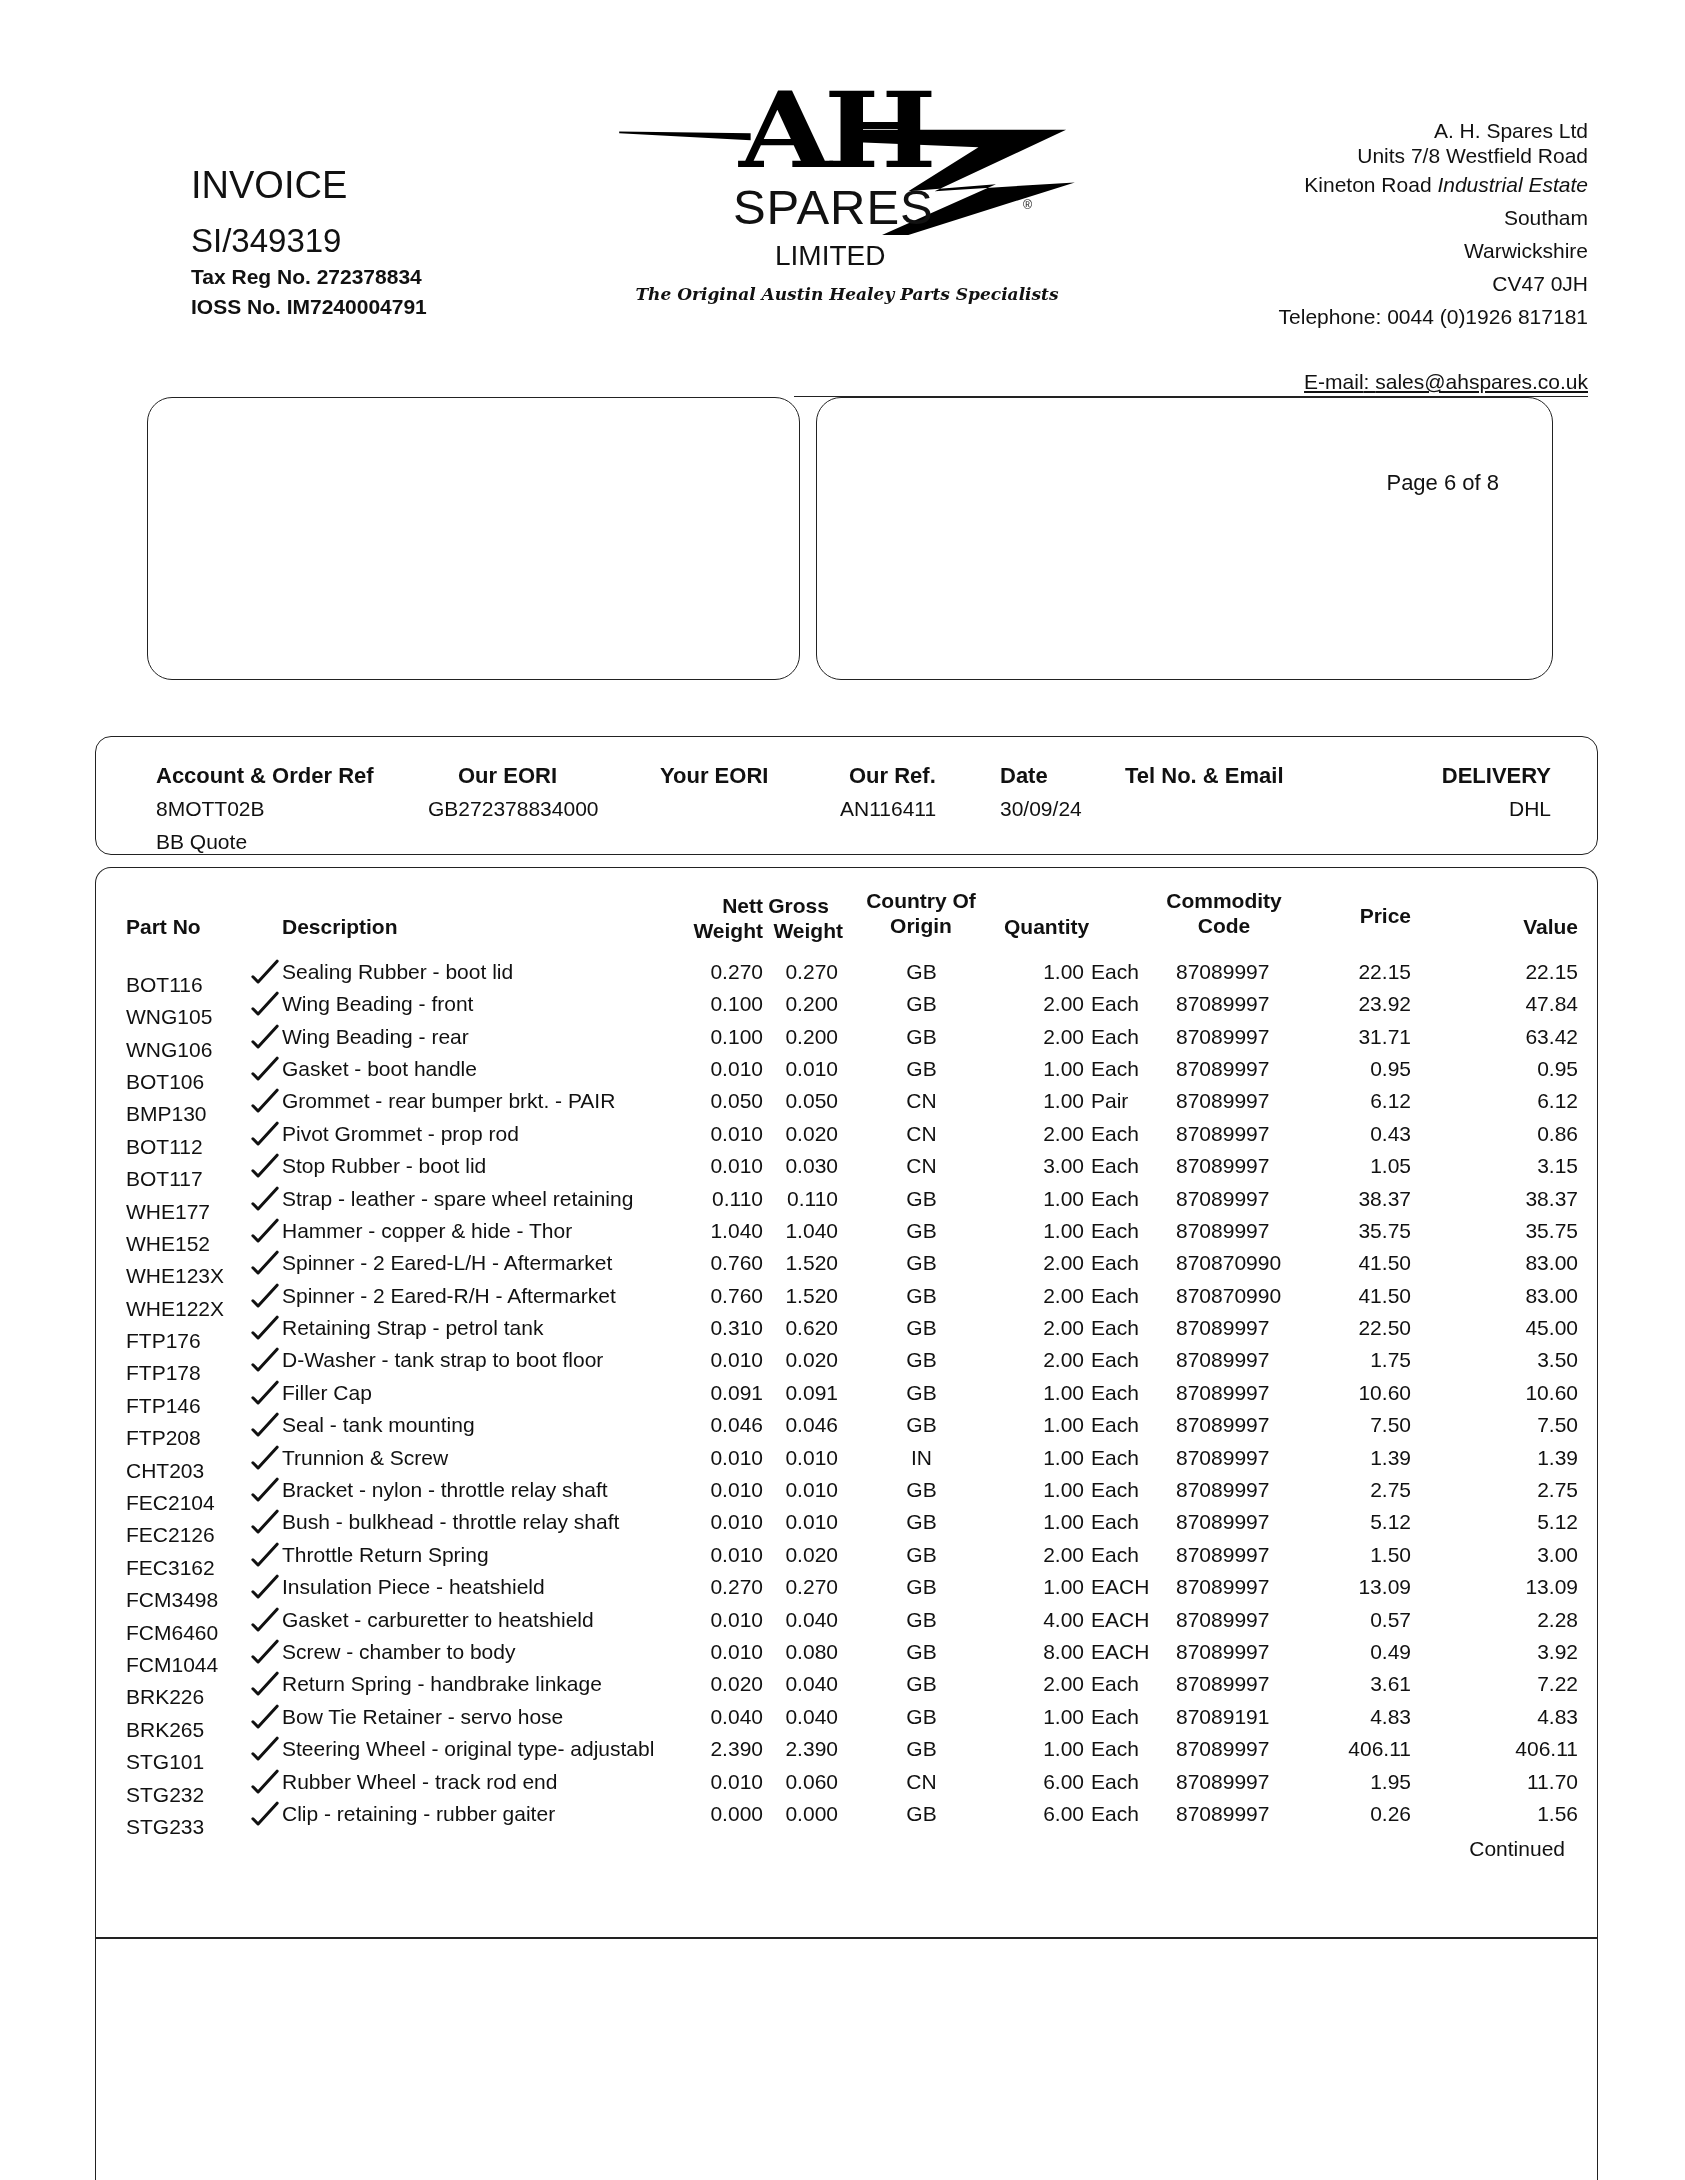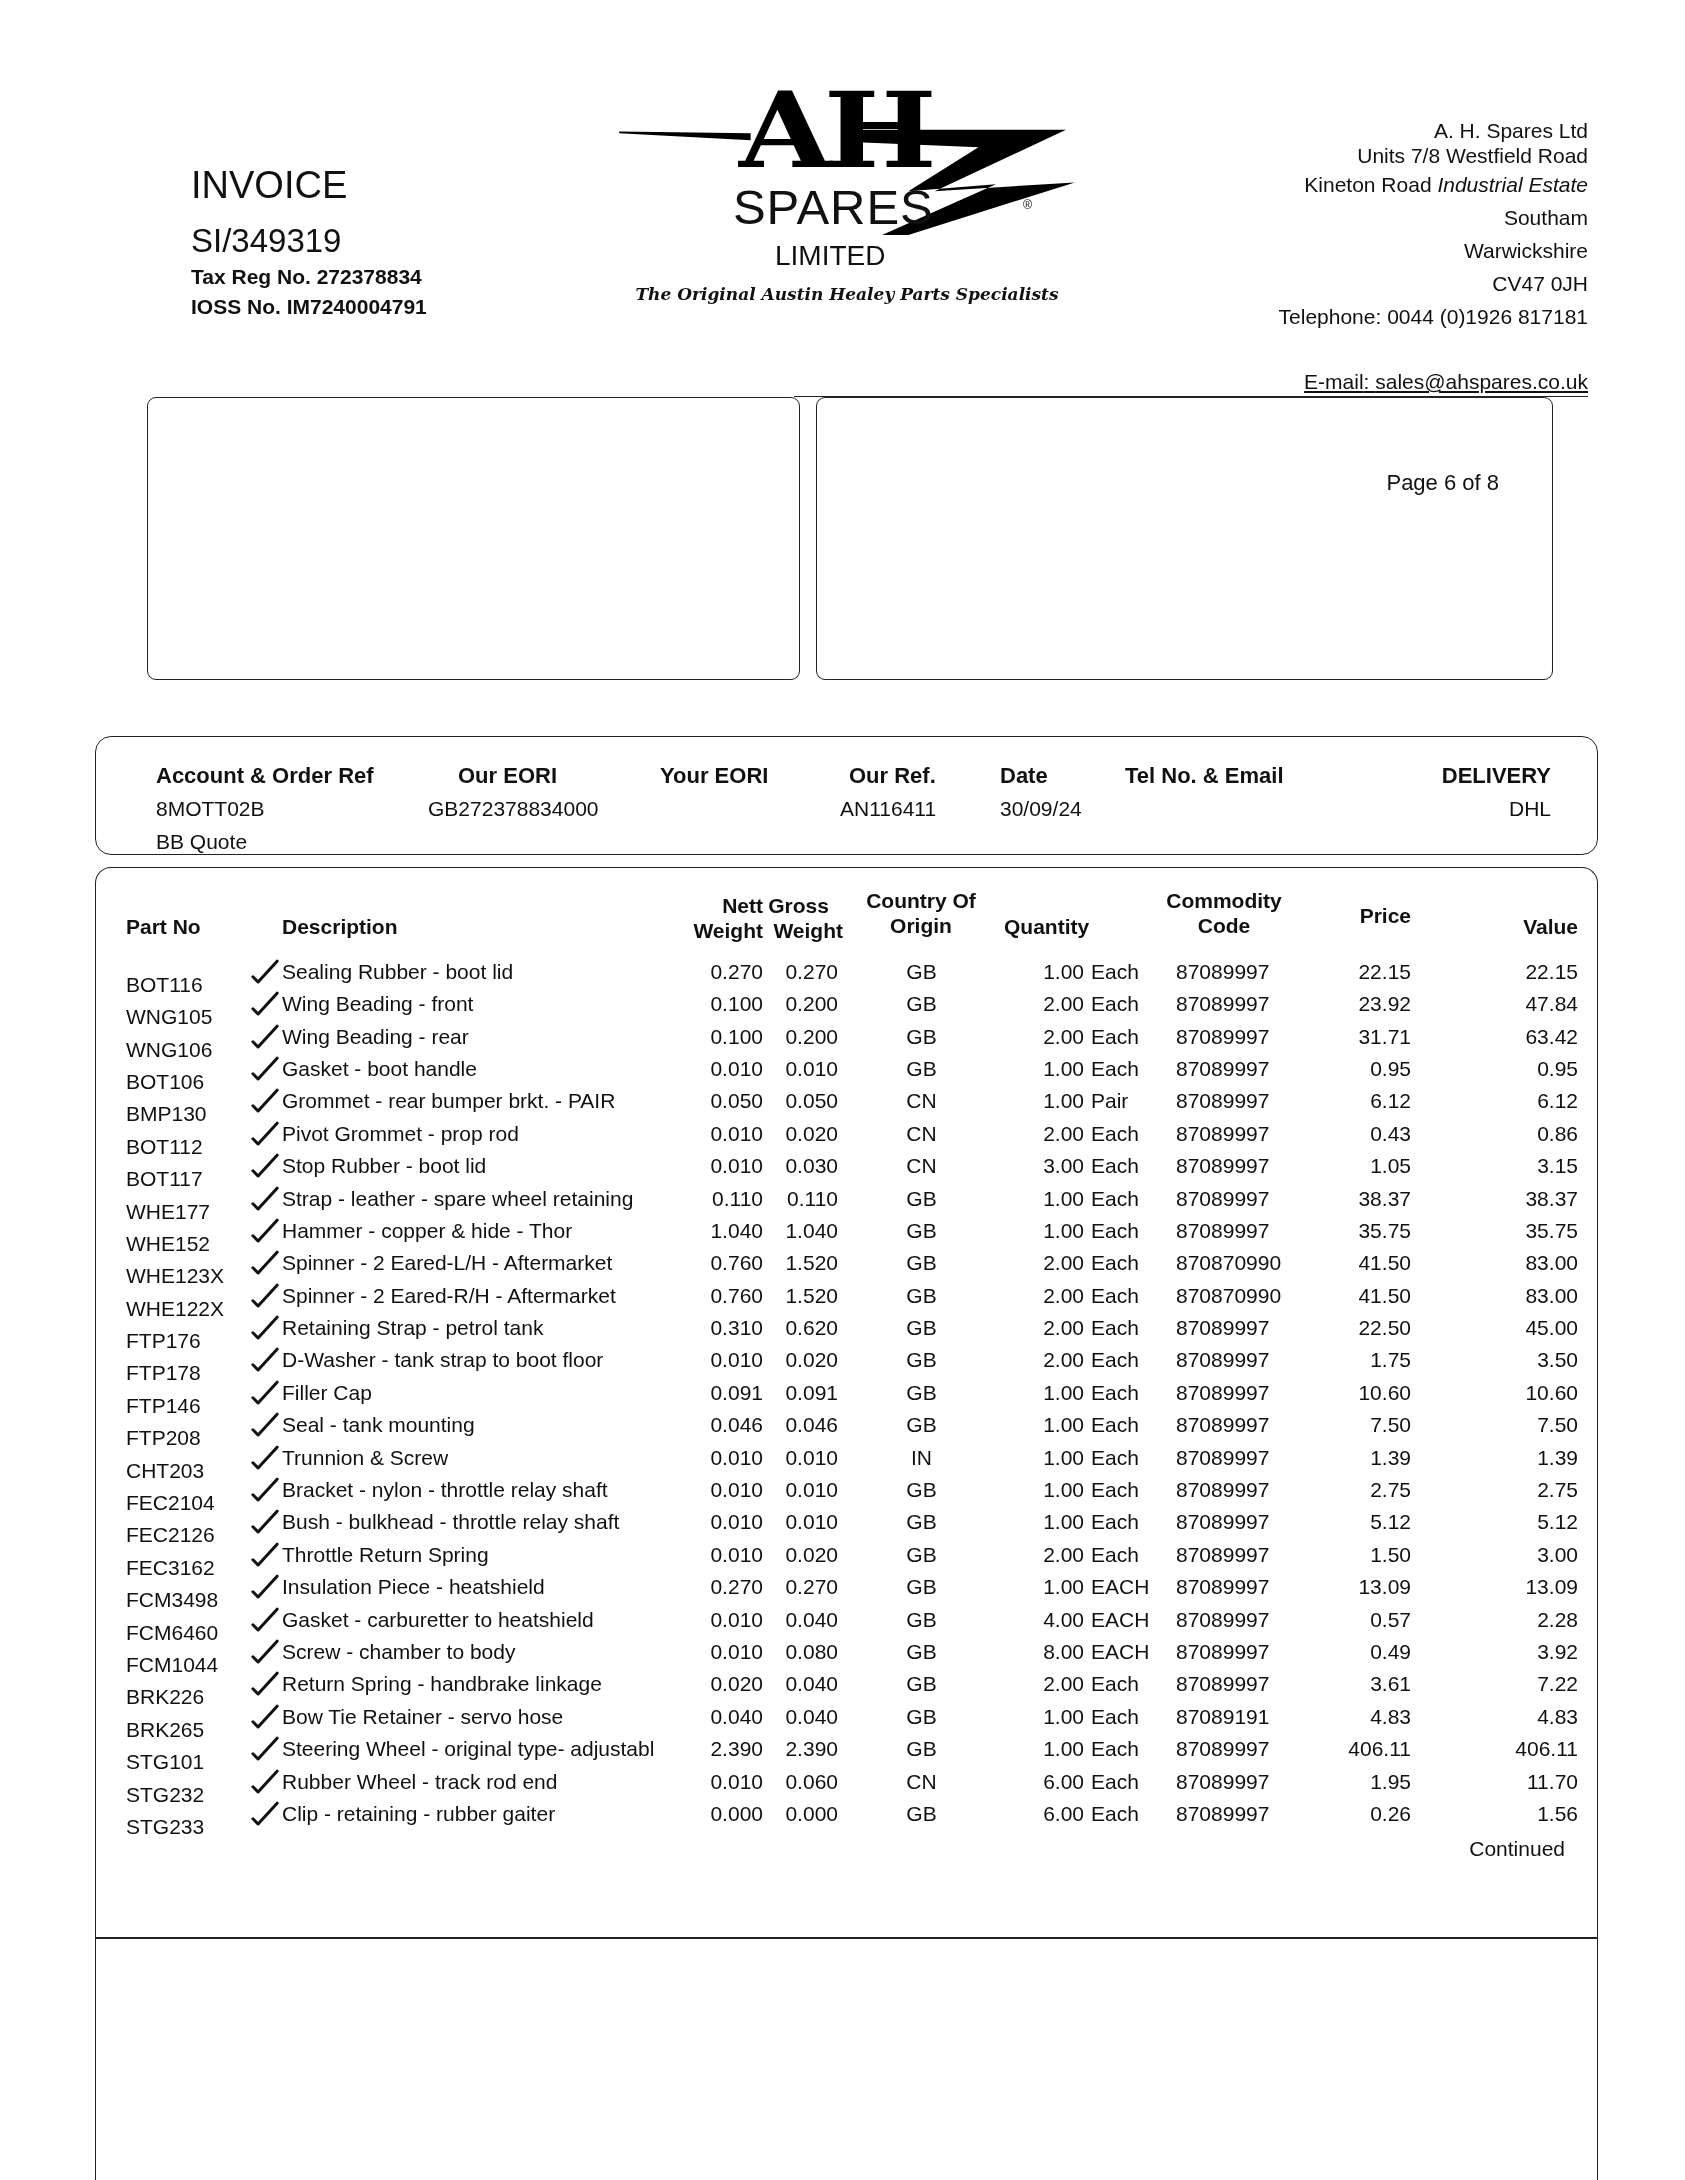--- a/index.html
+++ b/index.html
@@ -24,21 +24,21 @@
   .logo-bolt { position: absolute; left: 0; top: 0; }
 
   
   .addr { right: 97px; top: 119px; text-align: right; font-size: 21px; line-height: 33px; }
   .addr div { white-space: nowrap; }
   .addr .italic-part { font-style: italic; }
   .email-line { left: 794px; top: 370px; width: 794px; text-align: right; font-size: 21px; border-bottom: 1.8px solid #222; padding-bottom: 1.8px; }
   .email-line .u { text-decoration: underline; }
 
   
-  .box { border: 1.8px solid #222; border-radius: 9px; }
+  .box { border: 1.8px solid #222; border-radius: 25px; }
   .box-left { left: 147px; top: 397px; width: 653px; height: 283px; }
   .box-right { left: 816px; top: 397px; width: 737px; height: 283px; }
   .page-info { right: 53px; top: 72px; font-size: 22px; }
 
   
   .order-bar { left: 95px; top: 736px; width: 1503px; height: 119px; border: 1.8px solid #222; border-radius: 16px; }
   .ob-h { position: absolute; top: 26px; font-size: 22px; font-weight: bold; white-space: nowrap; }
   .ob-v { position: absolute; top: 60px; font-size: 21px; white-space: nowrap; }
   .ob-v2 { position: absolute; top: 93px; font-size: 21px; white-space: nowrap; }
 

